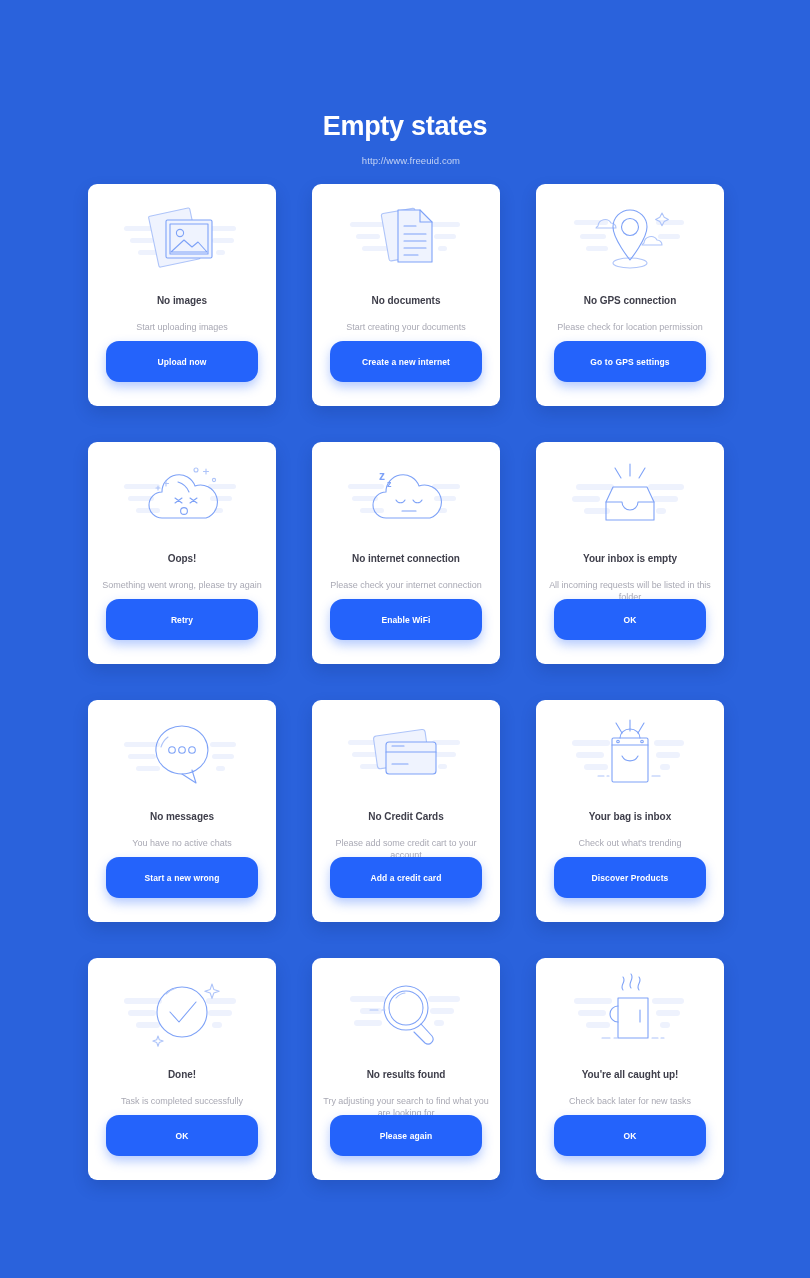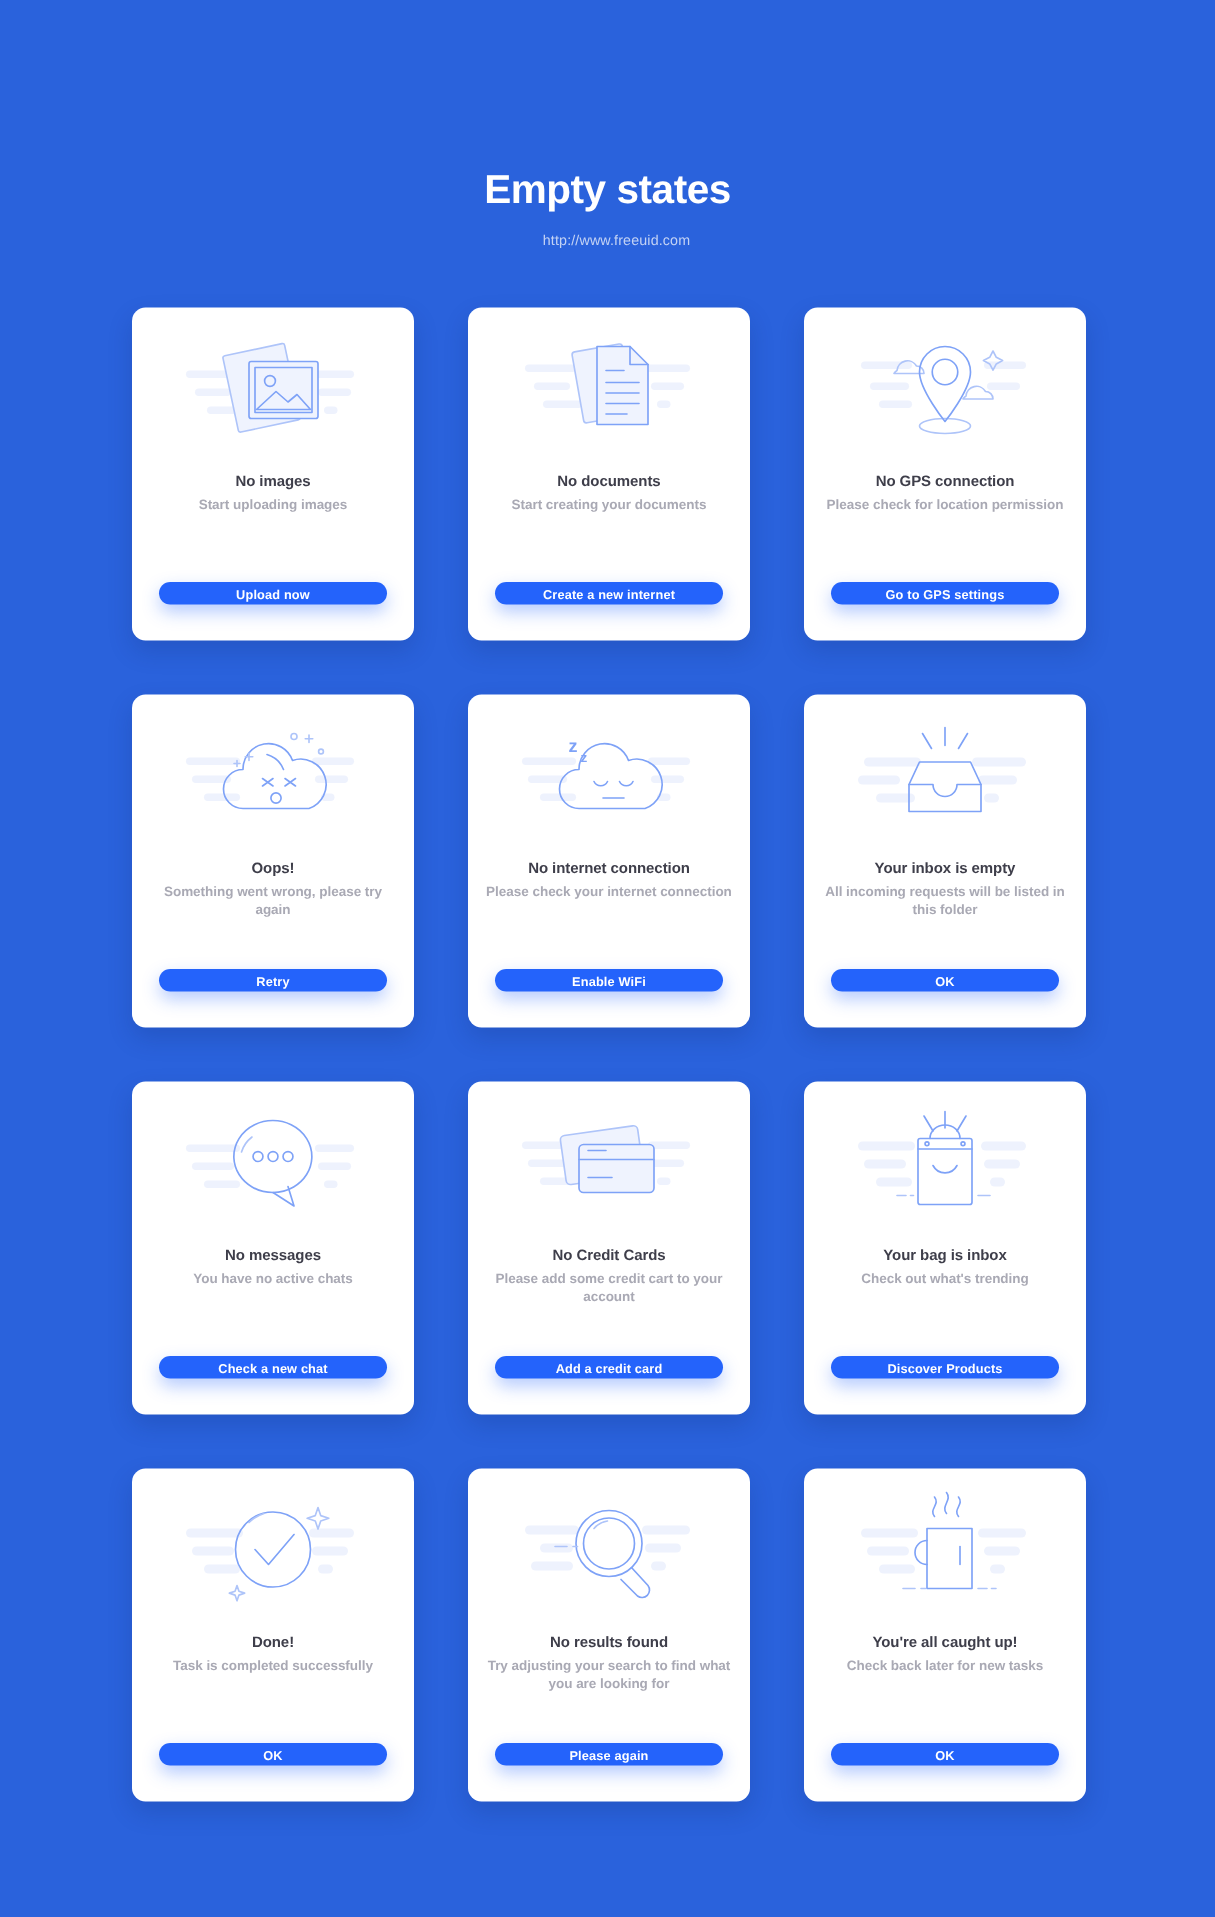--- a/index.html
+++ b/index.html
@@ -44,21 +44,21 @@
     margin-top: 13px;
     font-size: 9.5px;
     color: #c3d2f4;
     letter-spacing: 0.1px;
     padding-left: 12px;
   }
 
   
   .grid {
     position: absolute;
-    top: 205px;
+    top: 184px;
     left: 88px;
     width: 636px;
     display: grid;
     grid-template-columns: repeat(3, 188px);
     column-gap: 36px;
     row-gap: 36px;
   }
 
   .card {
     position: relative;
@@ -96,35 +96,34 @@
 
   .card-title {
     font-size: 10px;
     font-weight: bold;
     color: #3e3e4a;
     line-height: 13px;
     letter-spacing: -0.05px;
   }
 
   .card-desc {
-    margin-top: 3px;
+    margin-top: 15px;
     font-size: 9px;
     color: #a9a9b4;
     line-height: 11.5px;
     letter-spacing: -0.02px;
-    font-weight: bold;
   }
 
   
   .card-btn {
     position: absolute;
     left: 18px;
     bottom: 24px;
     width: 152px;
-    height: 15px;
+    height: 41px;
     border: none;
     border-radius: 13px;
     background: #2463fb;
     color: #ffffff;
     font-family: "Liberation Sans", sans-serif;
     font-size: 8.5px;
     font-weight: bold;
     letter-spacing: 0.1px;
     cursor: pointer;
     box-shadow: 0 5px 11px rgba(36, 99, 251, 0.34);
@@ -312,21 +311,21 @@
           <path class="ln-soft" d="M46 25 a22 20 0 0 0 -7 10"></path>
           <circle class="ln" cx="50" cy="38" r="3.3"></circle>
           <circle class="ln" cx="60" cy="38" r="3.3"></circle>
           <circle class="ln" cx="70" cy="38" r="3.3"></circle>
         </svg>
       </div>
       <div class="card-text">
         <div class="card-title">No messages</div>
         <div class="card-desc">You have no active chats</div>
       </div>
-      <button class="card-btn">Check a new chat</button>
+      <button class="card-btn">Start a new wrong</button>
     </div>
 
     <div class="card">
       <div class="illo">
         <svg width="120" height="86" viewBox="0 0 120 86">
           <rect class="bar" x="2" y="28" width="36" height="5" rx="2.5"></rect>
           <rect class="bar" x="86" y="28" width="28" height="5" rx="2.5"></rect>
           <rect class="bar" x="6" y="40" width="26" height="5" rx="2.5"></rect>
           <rect class="bar" x="88" y="40" width="22" height="5" rx="2.5"></rect>
           <rect class="bar" x="14" y="52" width="24" height="5" rx="2.5"></rect>

